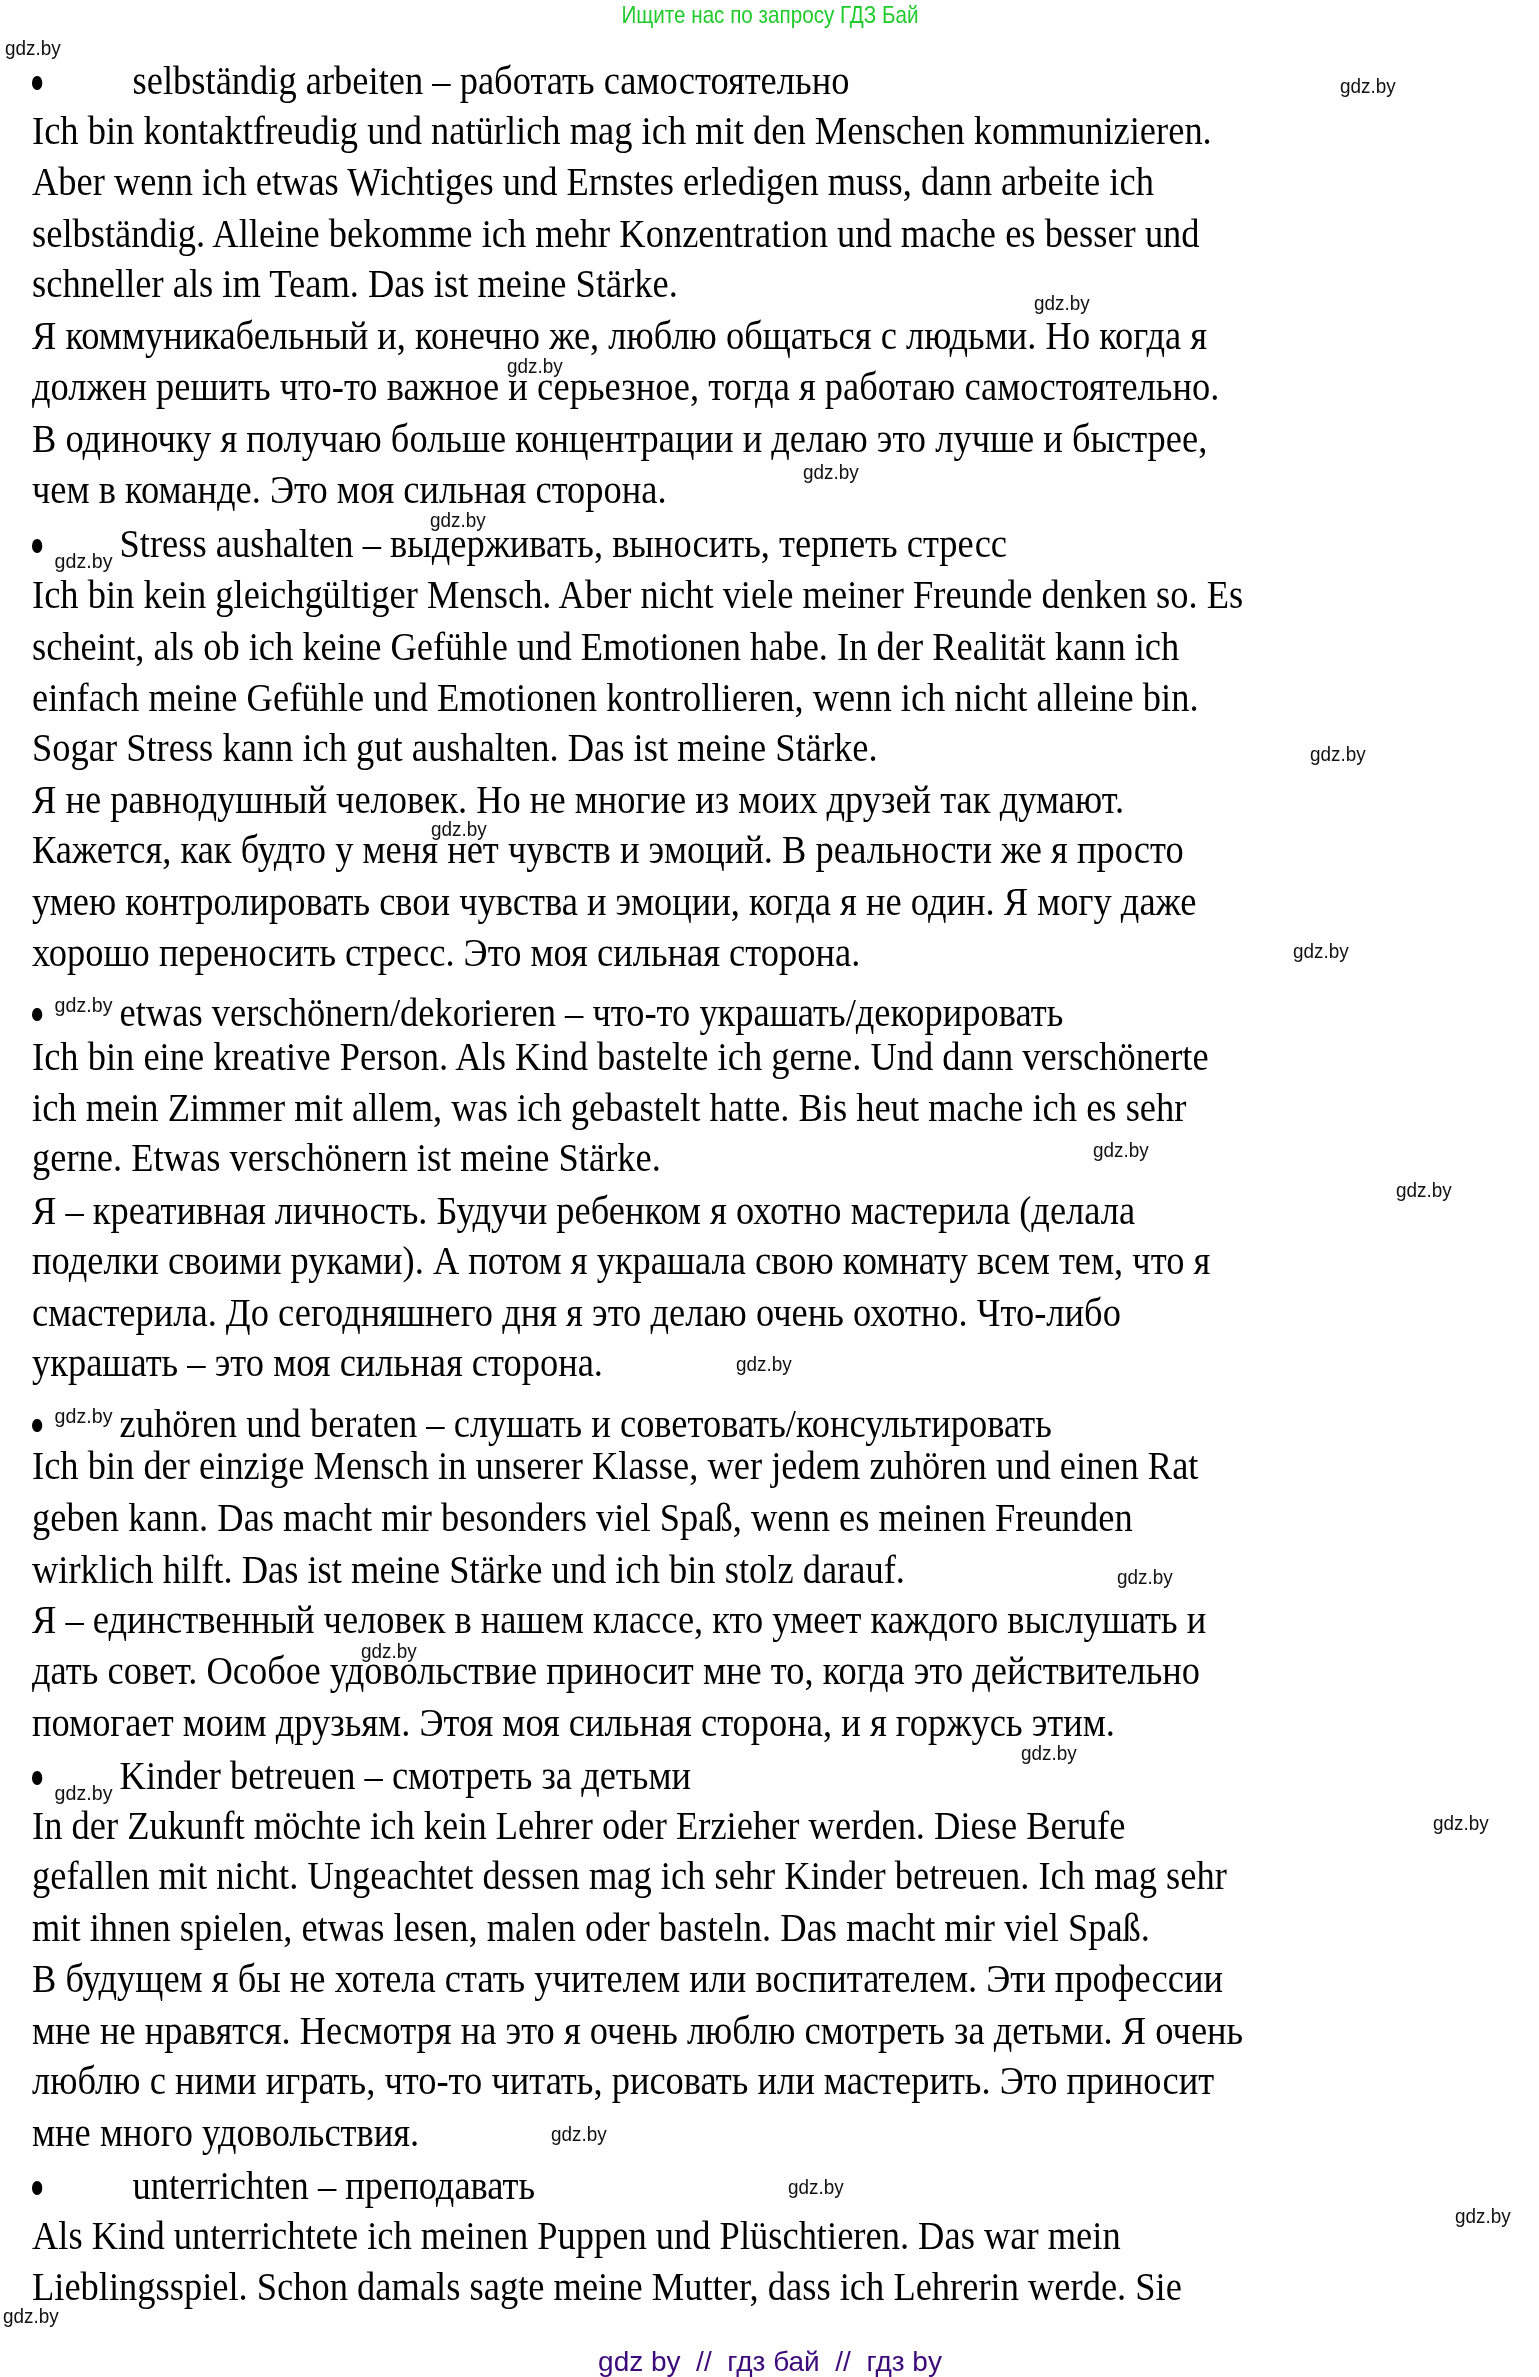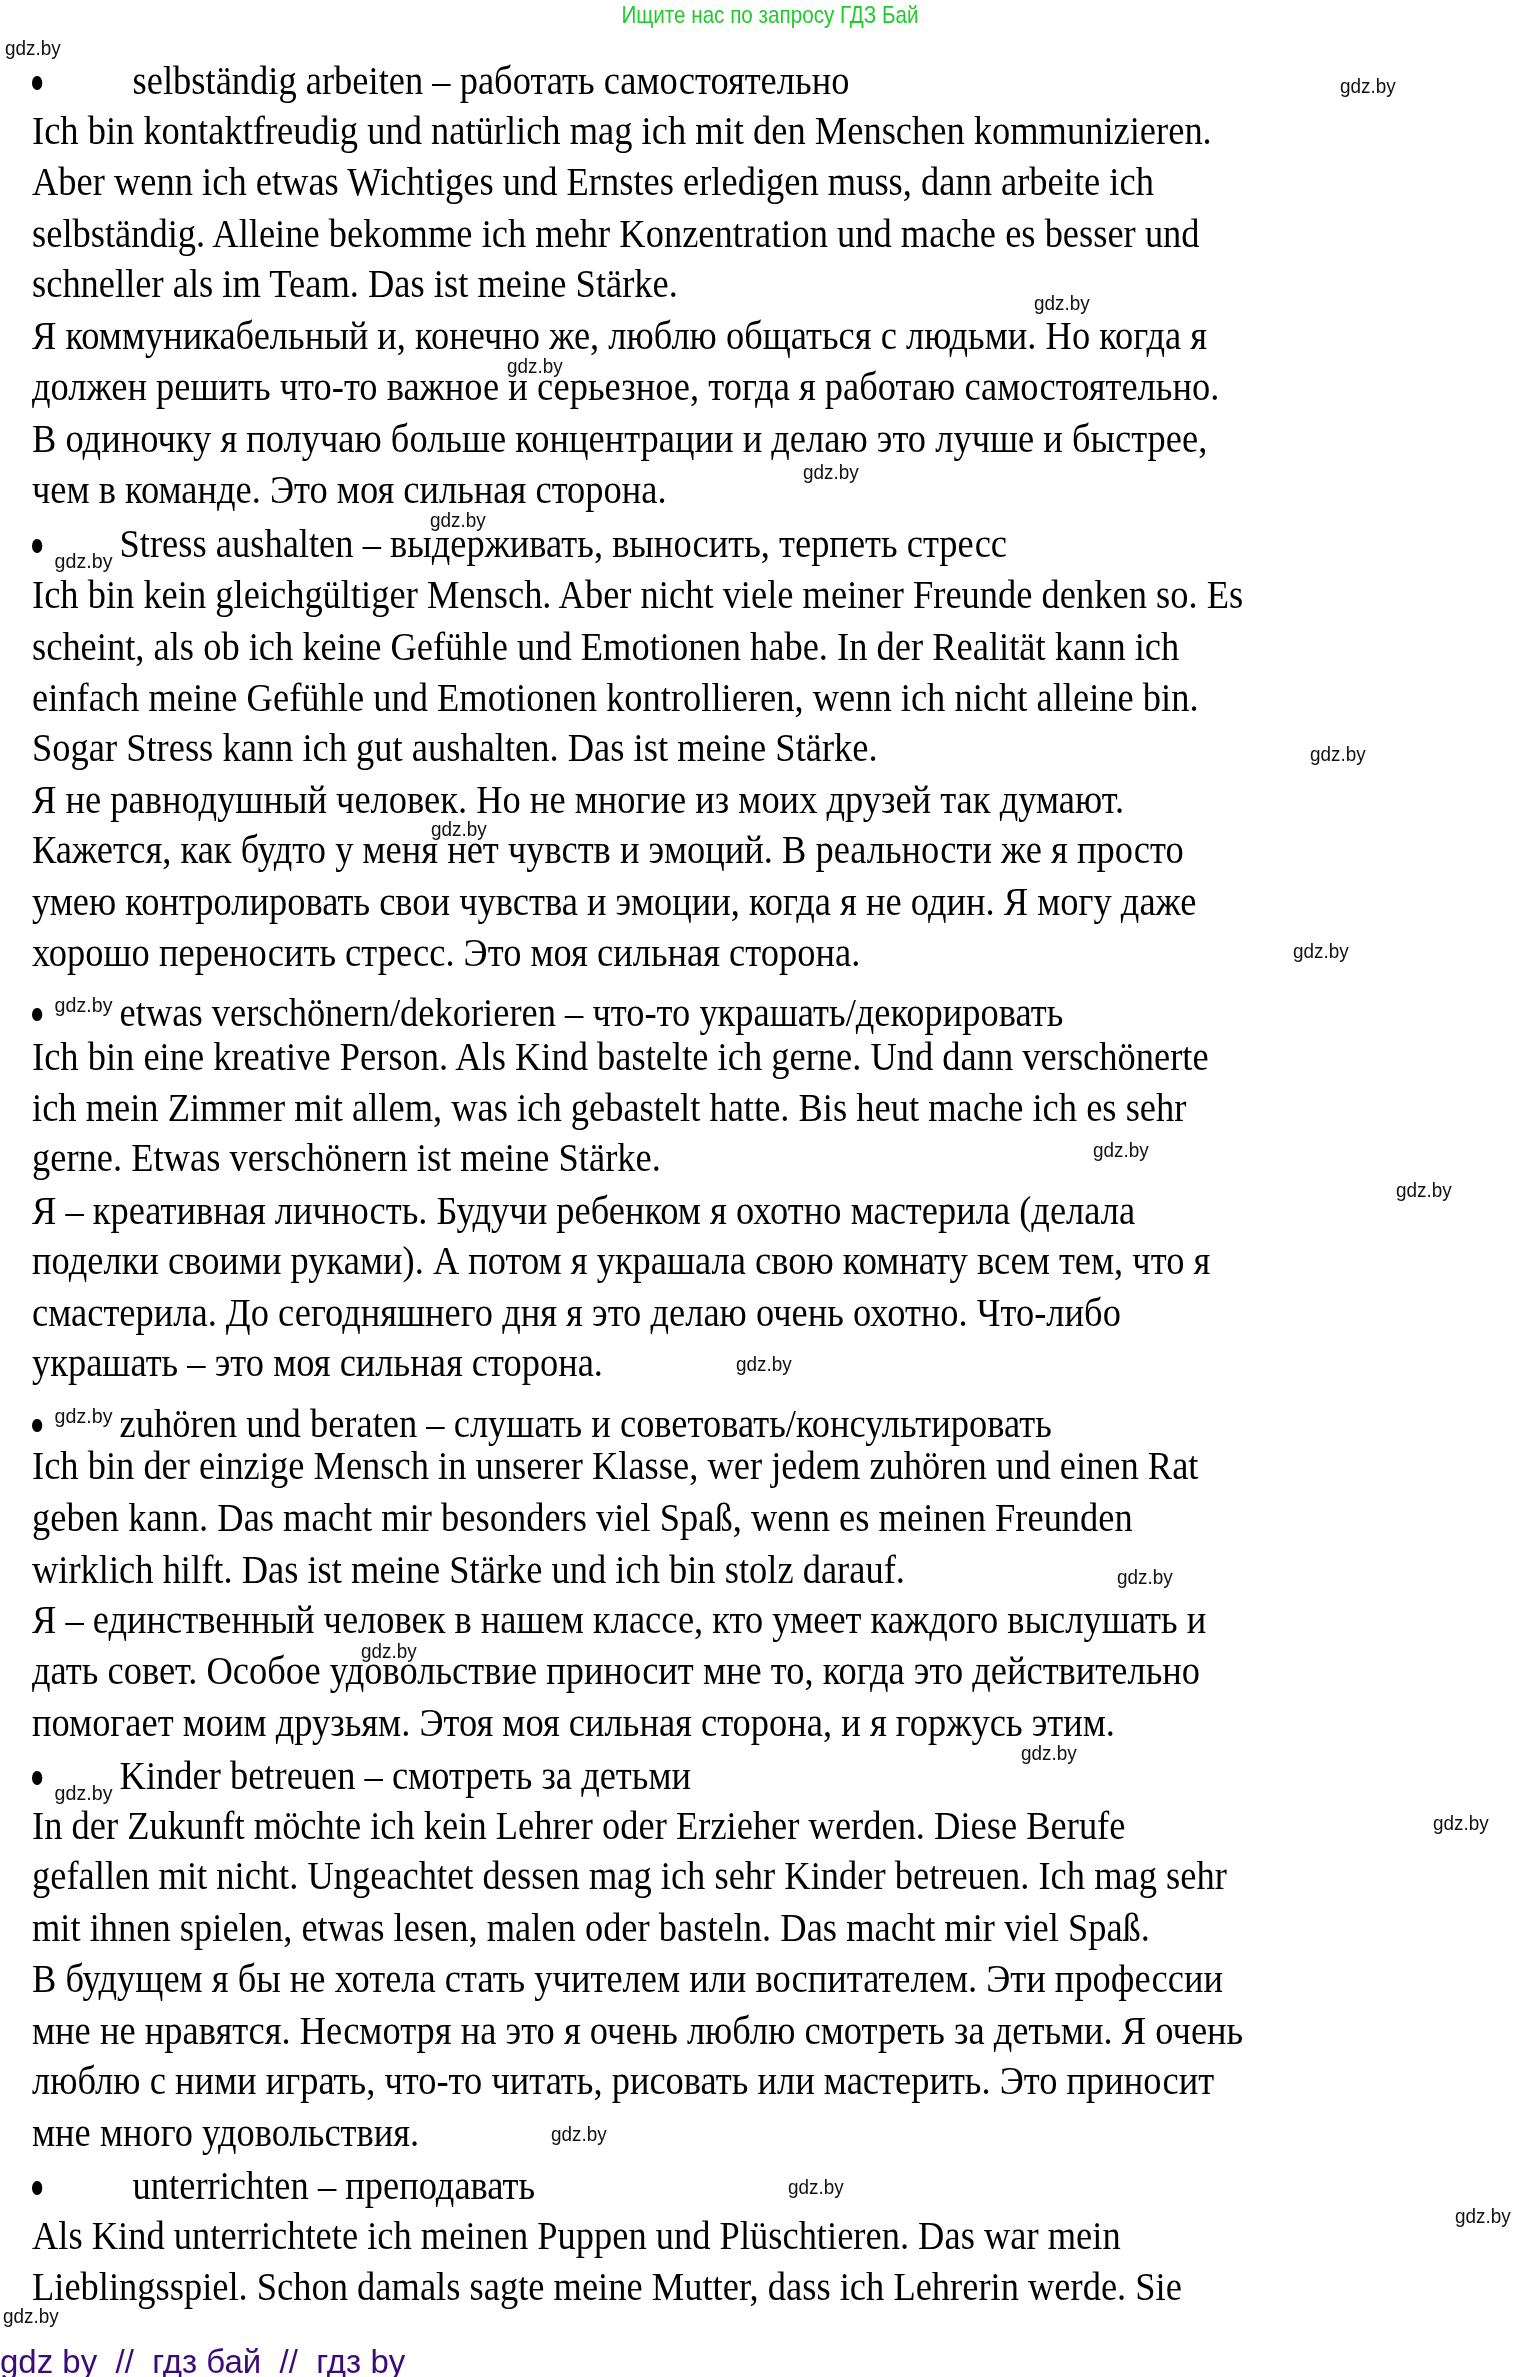--- a/index.html
+++ b/index.html
@@ -4,22 +4,22 @@
 <style>
   html, body { margin: 0; padding: 0; background: #ffffff; }
   body { width: 1540px; height: 2377px; position: relative; overflow: hidden; }
   .top-banner {
     position: absolute; left: 0; top: 0; width: 1540px; height: 30px;
     text-align: center; font-family: "Liberation Sans", sans-serif;
     font-size: 24px; line-height: 30px; color: #1ecb2a; transform: scaleX(0.86);
   }
   .footer {
     position: absolute; left: 0; top: 2345px; width: 1540px; height: 33px;
-    font-family: "Liberation Sans", sans-serif;
-    font-size: 33px; line-height: 33px; color: #3d0a7a; white-space: pre;
+    text-align: center; font-family: "Liberation Sans", sans-serif;
+    font-size: 28px; line-height: 33px; color: #3d0a7a; white-space: pre;
   }
   .line {
     position: absolute; left: 32px; white-space: pre;
     font-family: "Liberation Serif", serif; font-size: 39px; line-height: 46px;
     color: #000; transform-origin: left center; transform: scaleX(0.935);
   }
   .bullet-line .dot {
     display: inline-block; width: 10.6px; height: 13.7px; border-radius: 50%;
     background: #000; vertical-align: middle; margin-right: 6px; position: relative; top: -2.3px;
   }

